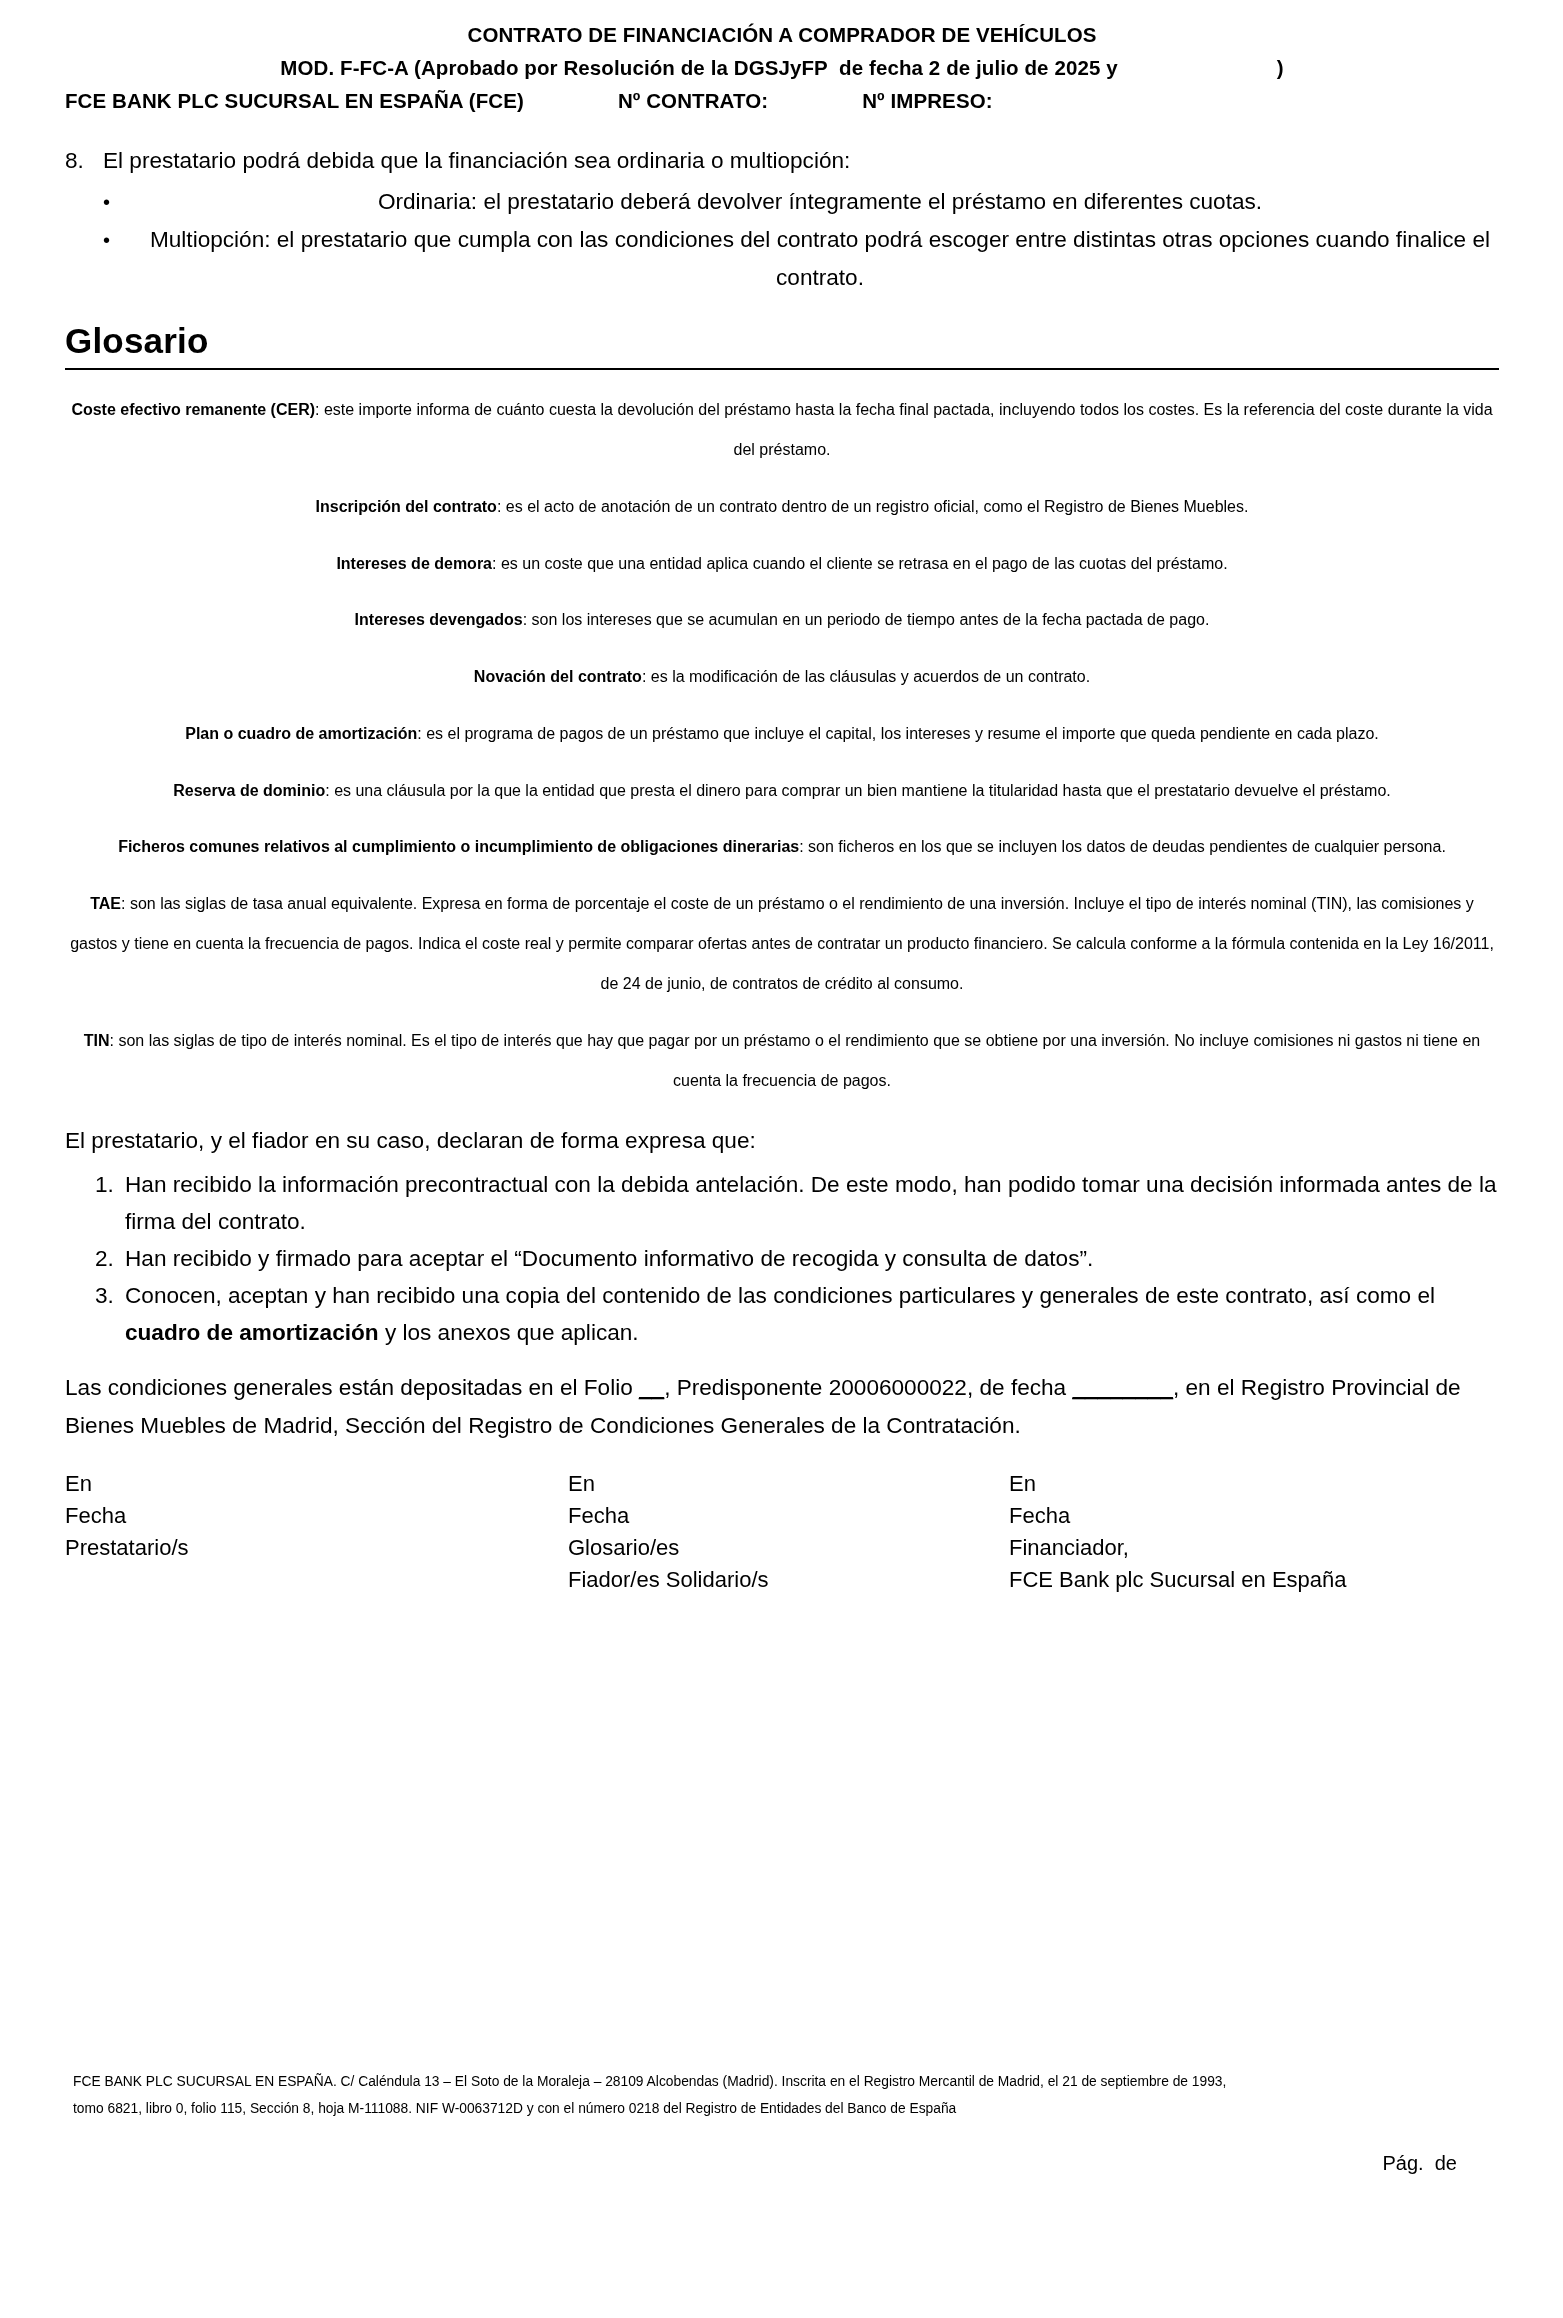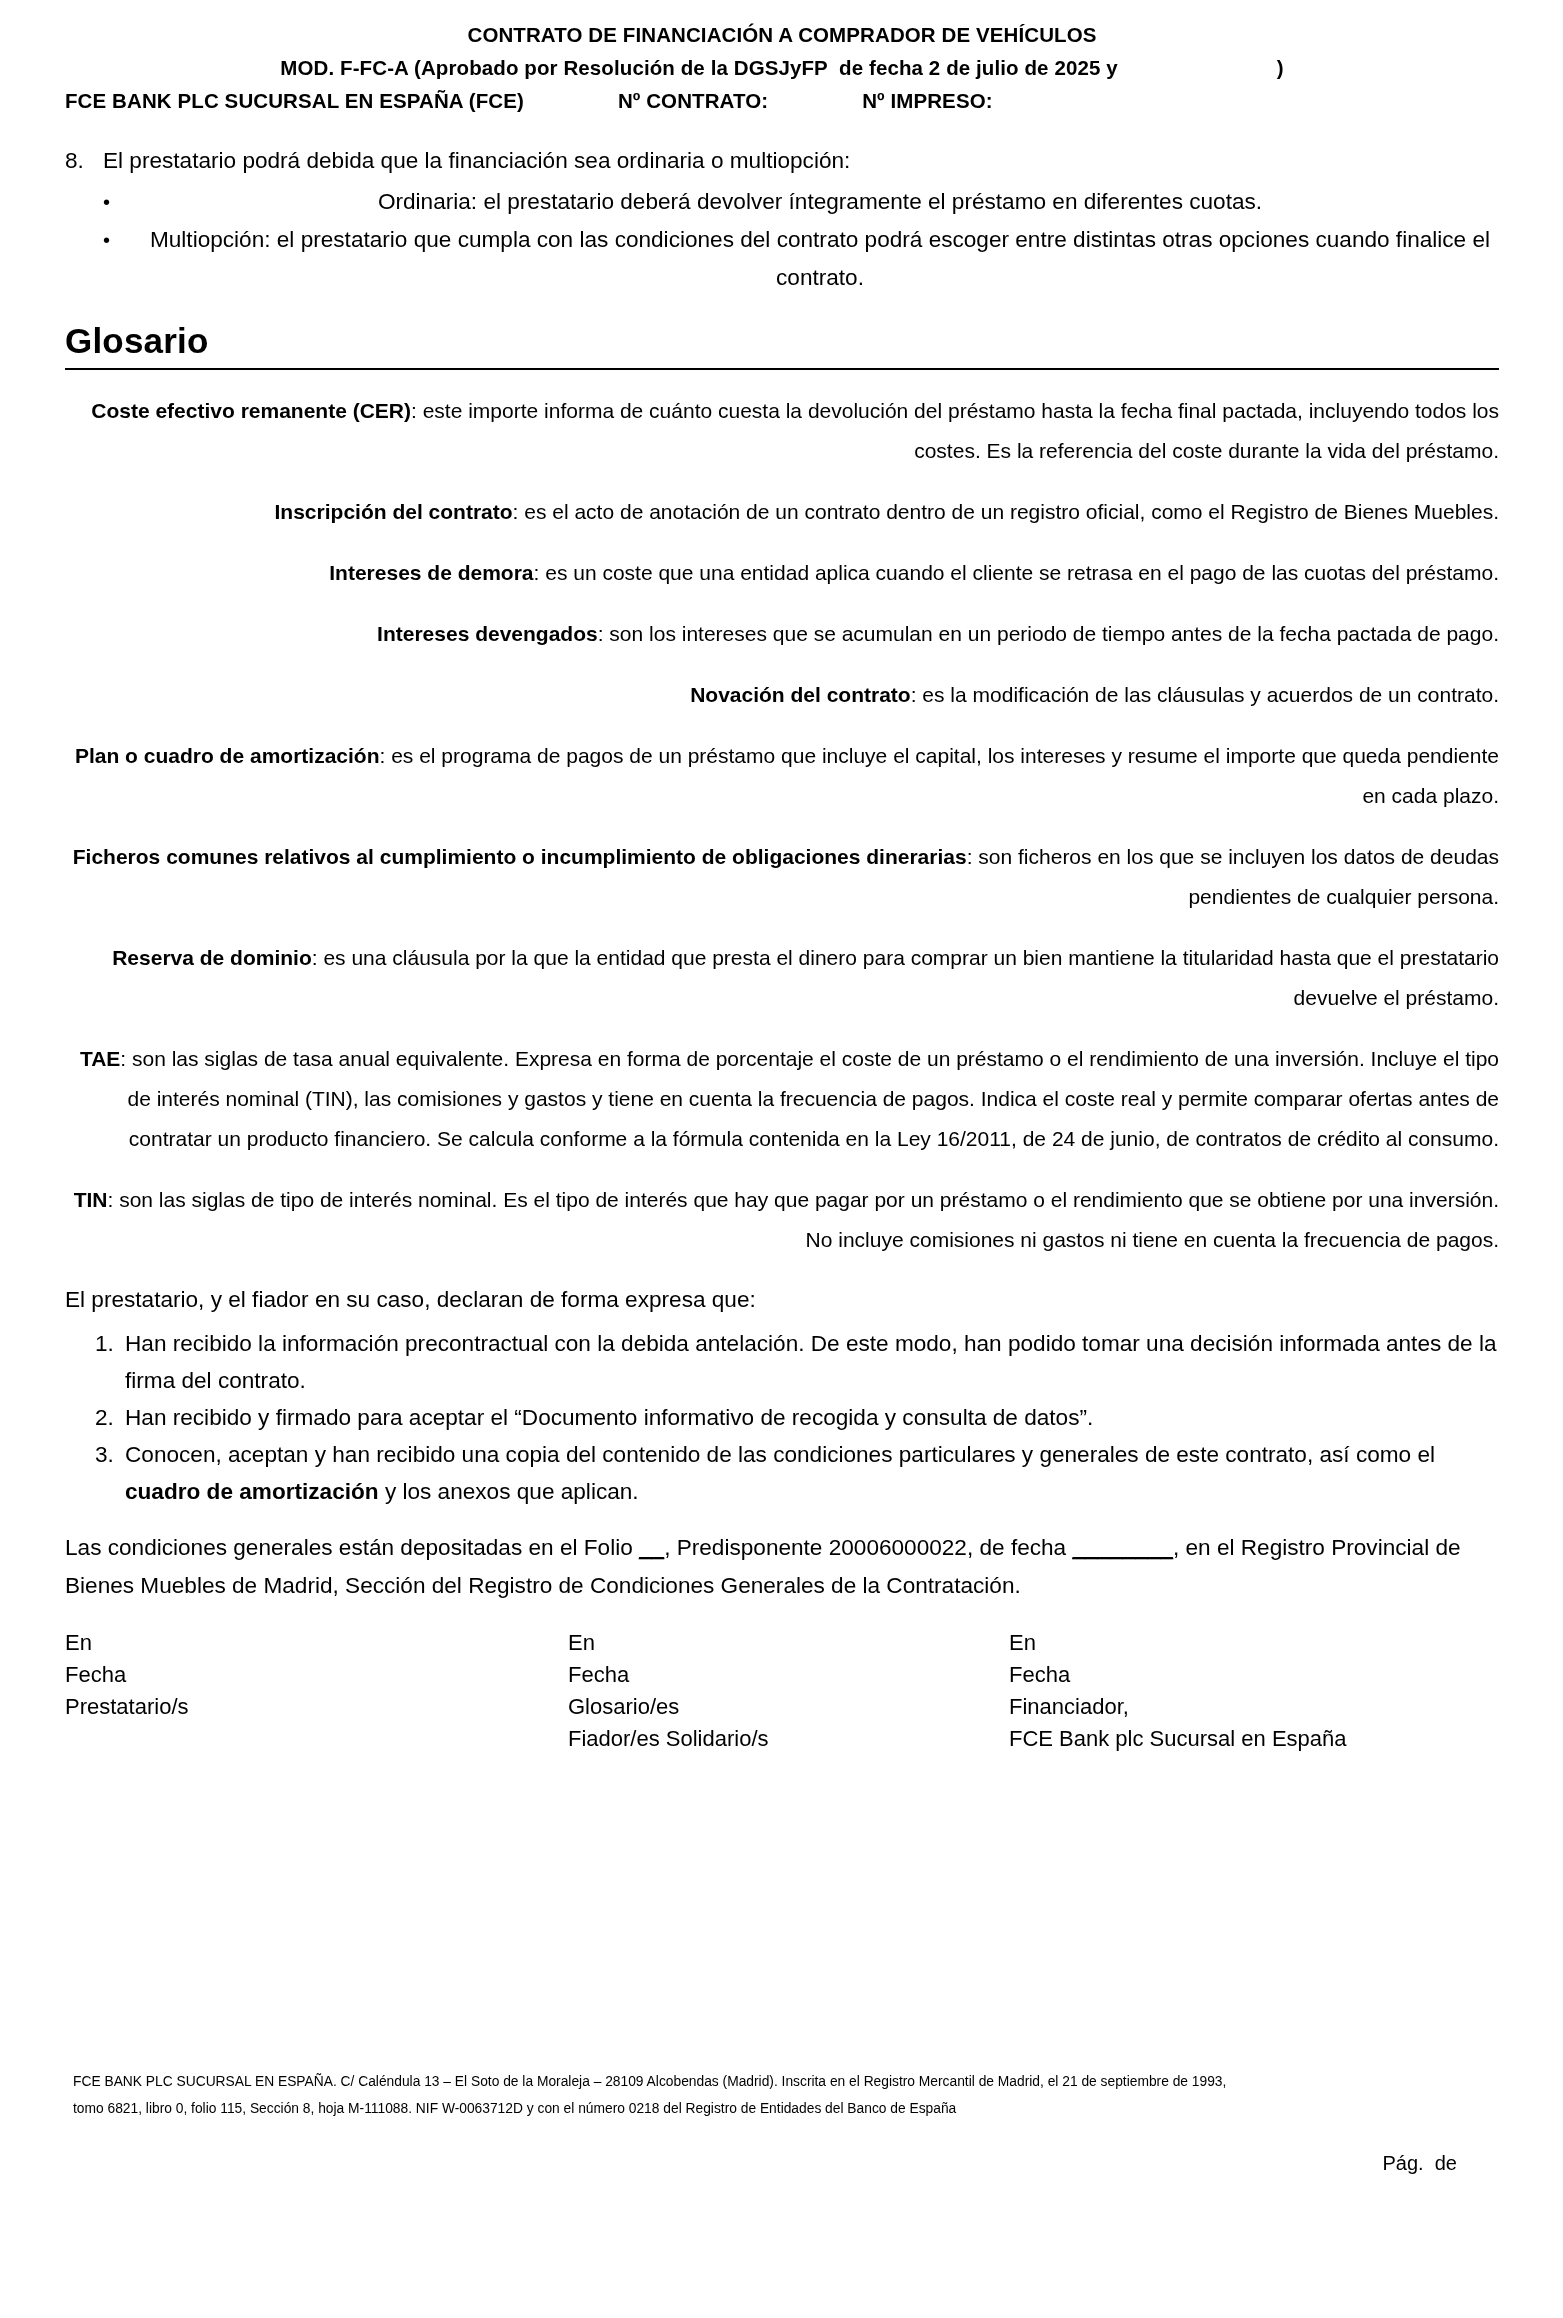--- a/index.html
+++ b/index.html
@@ -98,24 +98,24 @@
   }
   .section-rule {
     height: 0;
     border-bottom: 2.5px solid #000;
     margin-bottom: 20px;
   }
 
   
   .glossary { margin: 0; padding: 0; }
   .gloss-entry {
-    font-size: 21px;
+    font-size: 16px;
     line-height: 40px;
     margin-bottom: 16.7px;
-    text-align: right;
+    text-align: center;
   }
   .gloss-entry .term { font-weight: bold; }
 
   
   .decl-lead {
     font-size: 22.6px;
     line-height: 40px;
     margin-top: 20px;
     margin-bottom: 5px;
   }
@@ -212,22 +212,22 @@
     <div class="section-head">Glosario</div>
     <div class="section-rule"></div>
 
     <div class="glossary">
       <p class="gloss-entry"><span class="term">Coste efectivo remanente (CER)</span><span>: este importe informa de cuánto cuesta la devolución del préstamo hasta la fecha final pactada, incluyendo todos los costes. Es la referencia del coste durante la vida del préstamo.</span></p>
       <p class="gloss-entry"><span class="term">Inscripción del contrato</span><span>: es el acto de anotación de un contrato dentro de un registro oficial, como el Registro de Bienes Muebles.</span></p>
       <p class="gloss-entry"><span class="term">Intereses de demora</span><span>: es un coste que una entidad aplica cuando el cliente se retrasa en el pago de las cuotas del préstamo.</span></p>
       <p class="gloss-entry"><span class="term">Intereses devengados</span><span>: son los intereses que se acumulan en un periodo de tiempo antes de la fecha pactada de pago.</span></p>
       <p class="gloss-entry"><span class="term">Novación del contrato</span><span>: es la modificación de las cláusulas y acuerdos de un contrato.</span></p>
       <p class="gloss-entry"><span class="term">Plan o cuadro de amortización</span><span>: es el programa de pagos de un préstamo que incluye el capital, los intereses y resume el importe que queda pendiente en cada plazo.</span></p>
+      <p class="gloss-entry"><span class="term">Reserva de dominio</span><span>: es una cláusula por la que la entidad que presta el dinero para comprar un bien mantiene la titularidad hasta que el prestatario devuelve el préstamo.</span></p>
       <p class="gloss-entry"><span class="term">Ficheros comunes relativos al cumplimiento o incumplimiento de obligaciones dinerarias</span><span>: son ficheros en los que se incluyen los datos de deudas pendientes de cualquier persona.</span></p>
-      <p class="gloss-entry"><span class="term">Reserva de dominio</span><span>: es una cláusula por la que la entidad que presta el dinero para comprar un bien mantiene la titularidad hasta que el prestatario devuelve el préstamo.</span></p>
       <p class="gloss-entry"><span class="term">TAE</span><span>: son las siglas de tasa anual equivalente. Expresa en forma de porcentaje el coste de un préstamo o el rendimiento de una inversión. Incluye el tipo de interés nominal (TIN), las comisiones y gastos y tiene en cuenta la frecuencia de pagos. Indica el coste real y permite comparar ofertas antes de contratar un producto financiero. Se calcula conforme a la fórmula contenida en la Ley 16/2011, de 24 de junio, de contratos de crédito al consumo.</span></p>
       <p class="gloss-entry"><span class="term">TIN</span><span>: son las siglas de tipo de interés nominal. Es el tipo de interés que hay que pagar por un préstamo o el rendimiento que se obtiene por una inversión. No incluye comisiones ni gastos ni tiene en cuenta la frecuencia de pagos.</span></p>
     </div>
 
     <div class="decl-lead">El prestatario, y el fiador en su caso, declaran de forma expresa que:</div>
     <ol class="decl-list">
       <li>
         <span class="dnum">1.</span>
         <span class="dtext">Han recibido la información precontractual con la debida antelación. De este modo, han podido tomar una decisión informada antes de la firma del contrato.</span>
       </li>

